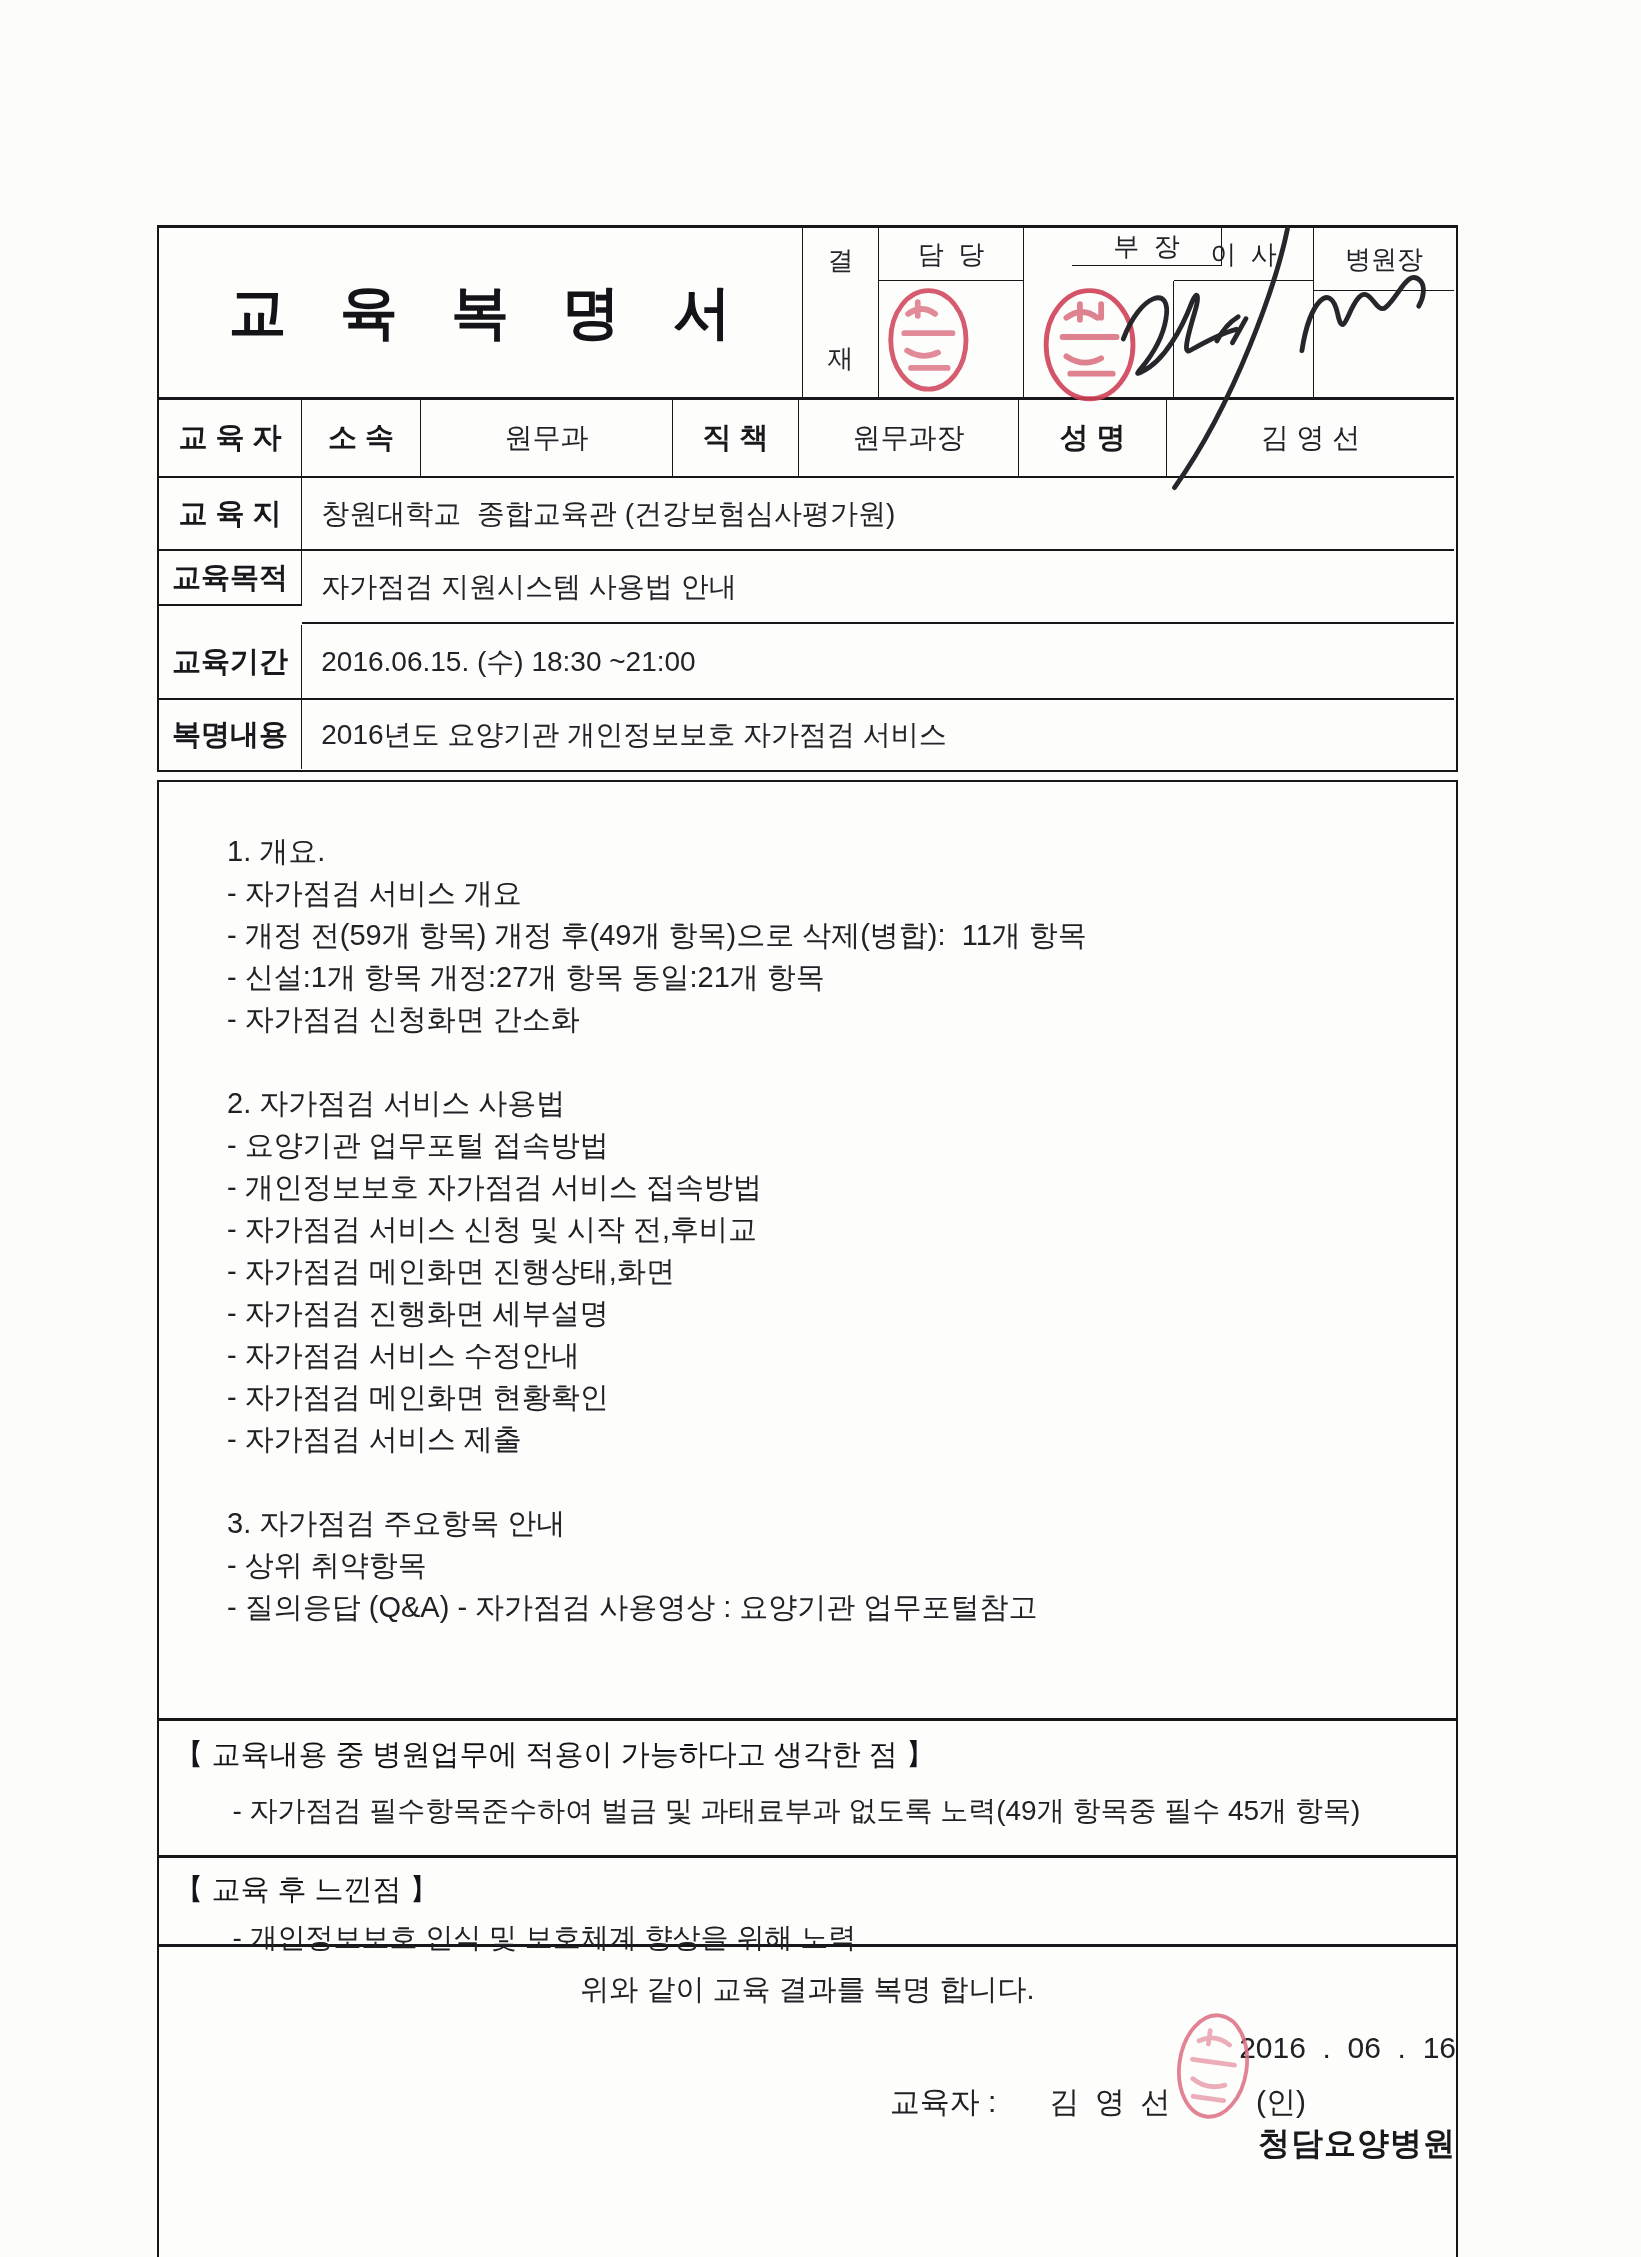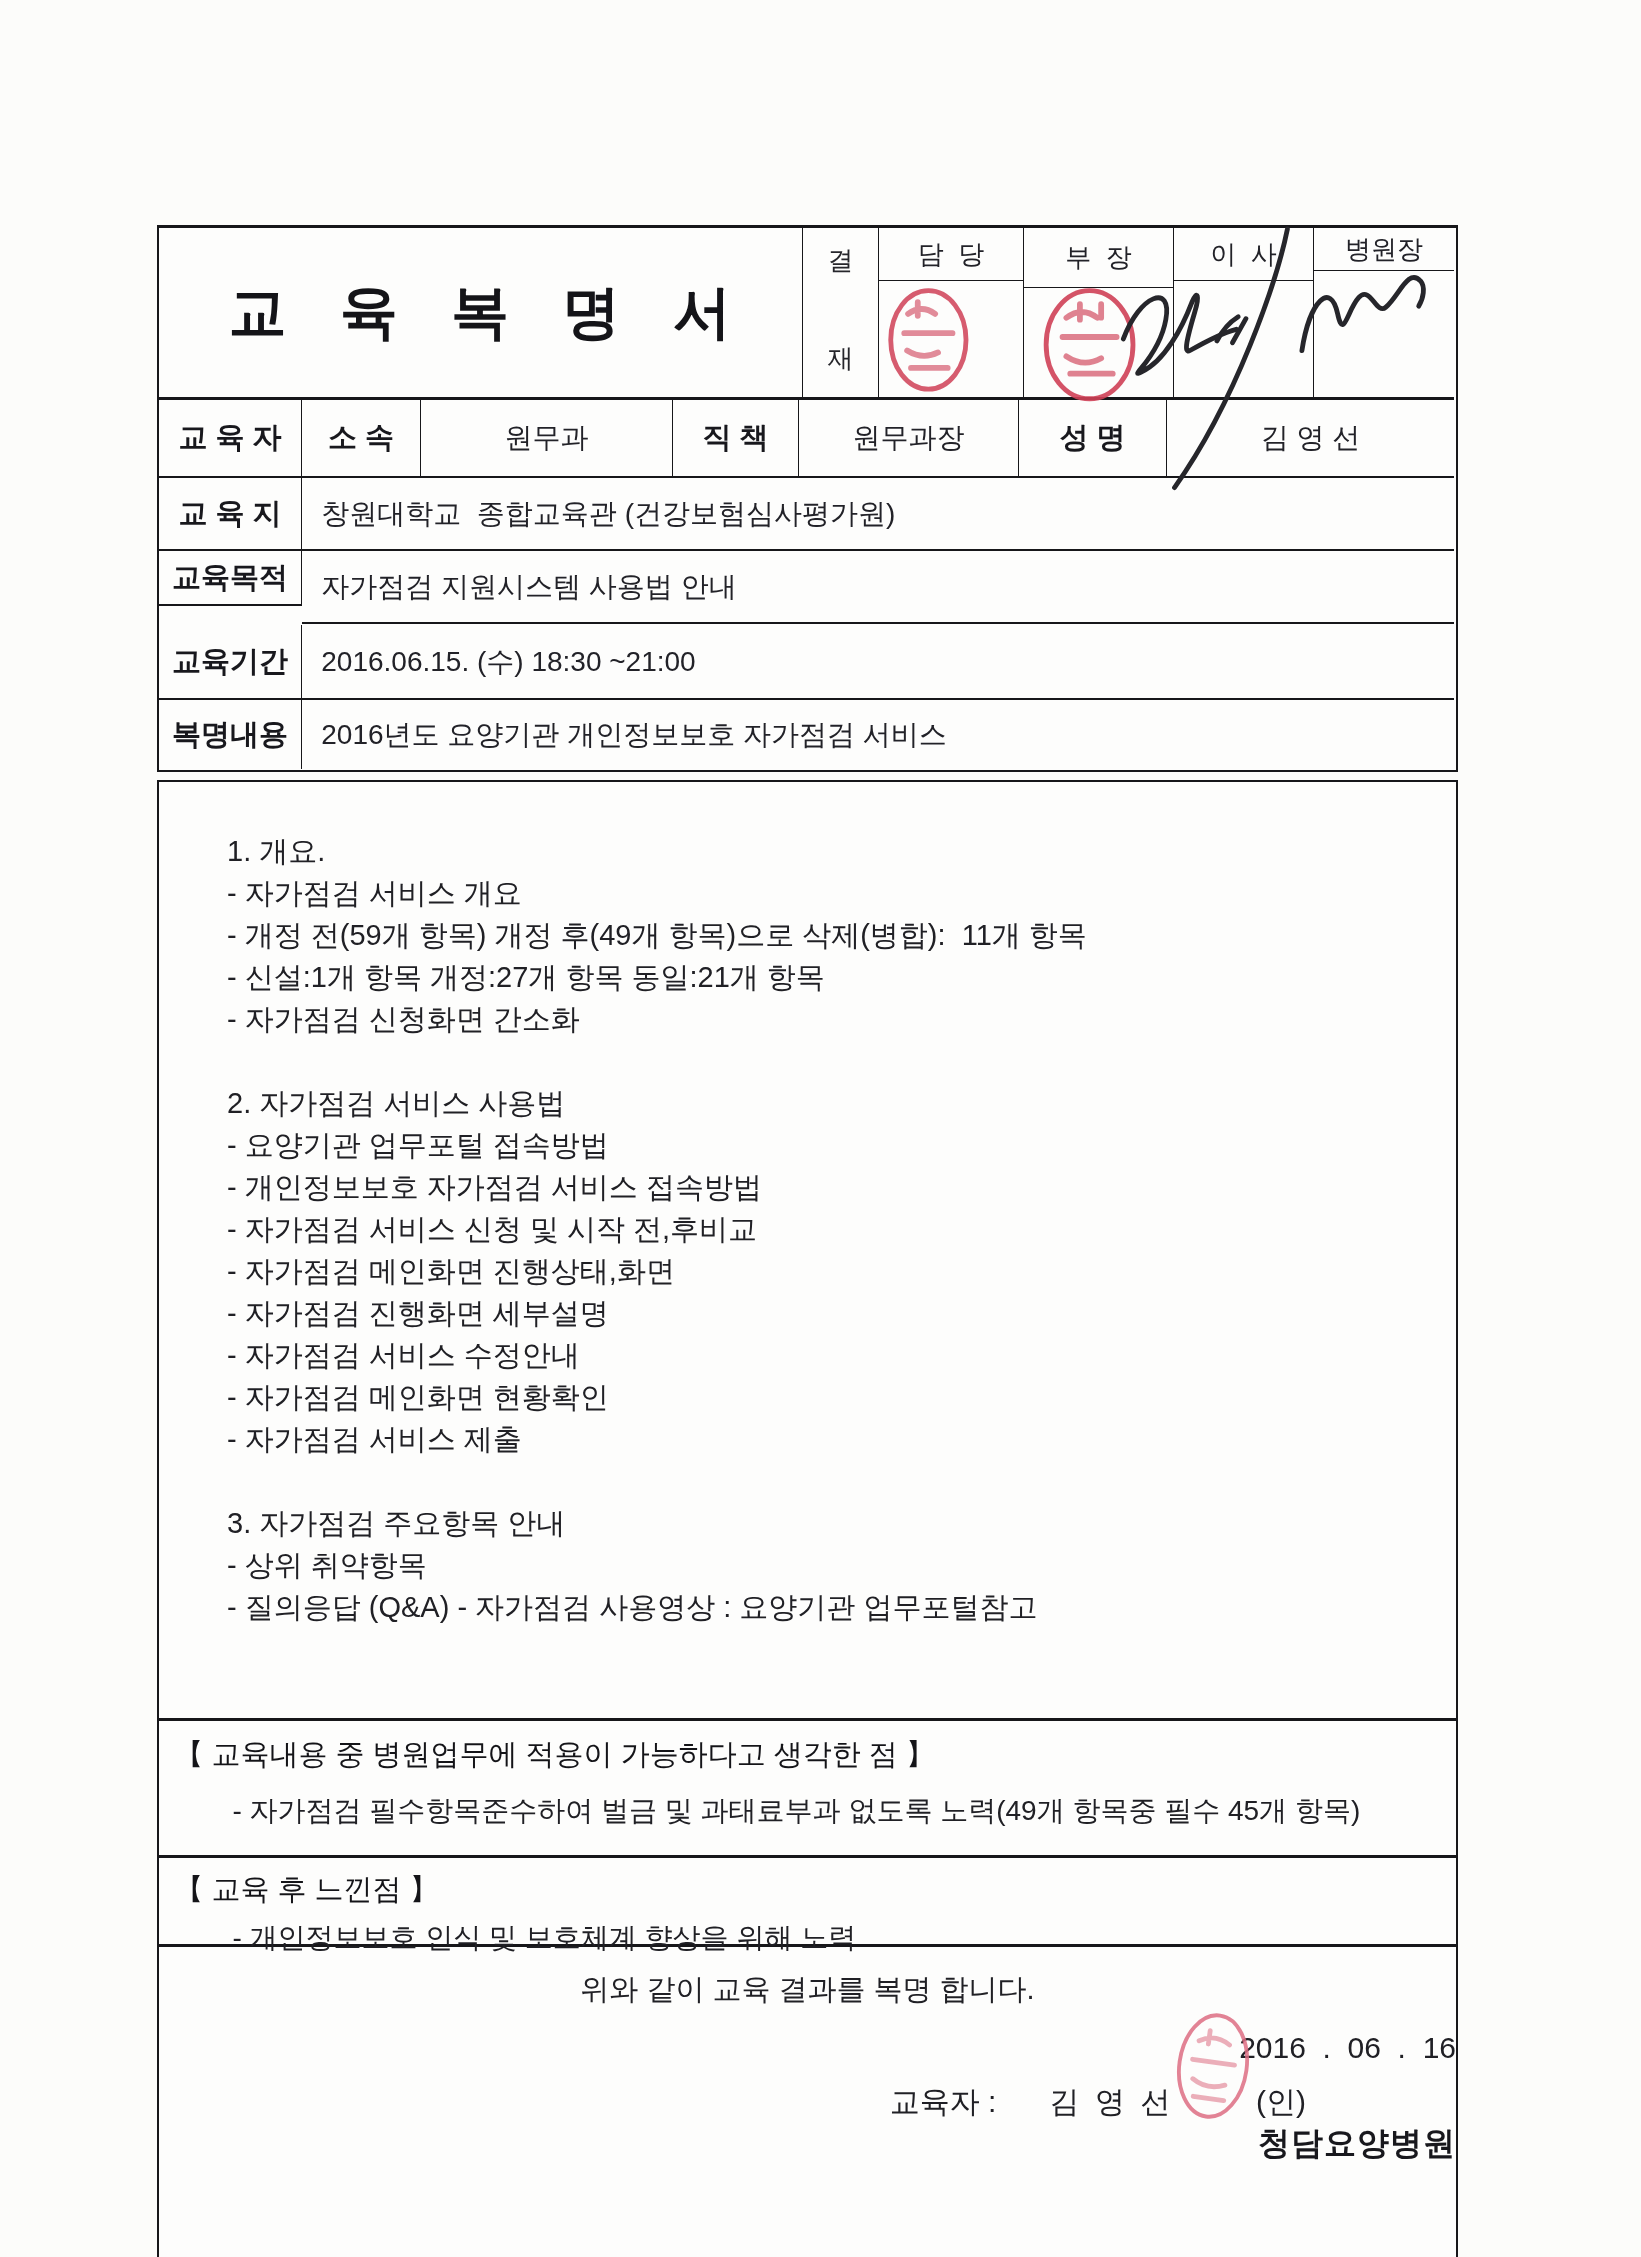--- a/index.html
+++ b/index.html
@@ -61,23 +61,23 @@
     <div class="cell br" style="left:0;top:0;width:644px;height:169px;">
       <span class="doc-title">교 육 복 명 서</span>
     </div>
 
     <div class="cell br gyeolje" style="left:644px;top:0;width:76px;height:169px;">
       <span>결</span>
       <span>재</span>
     </div>
 
     <div class="cell br bb2 apr-h" style="left:720px;top:0;width:145px;height:53px;">담  당</div>
-    <div class="cell br bb2 apr-h" style="left:865px;top:0;width:150px;height:60px;">부  장</div>
+    <div class="cell br bb2 apr-h" style="left:913px;top:0;width:150px;height:38px;">부  장</div>
     <div class="cell br bb2 apr-h" style="left:1015px;top:0;width:140px;height:53px;">이  사</div>
-    <div class="cell bb2 apr-h" style="left:1155px;top:0;width:140px;height:43px;">병원장</div>
+    <div class="cell bb2 apr-h" style="left:1155px;top:0;width:140px;height:63px;">병원장</div>
 
     <div class="cell br" style="left:720px;top:53px;width:145px;height:116px;"></div>
     <div class="cell br" style="left:865px;top:53px;width:150px;height:116px;"></div>
     <div class="cell br" style="left:1015px;top:53px;width:140px;height:116px;"></div>
     <div class="cell" style="left:1155px;top:53px;width:140px;height:116px;"></div>
 
     <div style="position:absolute;left:0;top:169px;width:1295px;height:2.9px;background:#17171a;"></div>
 
     <div class="cell br bb3 lbl" style="left:0;top:172px;width:143px;height:78px;">교 육 자</div>
     <div class="cell br bb3 lbl" style="left:143px;top:172px;width:119px;height:78px;">소 속</div>

